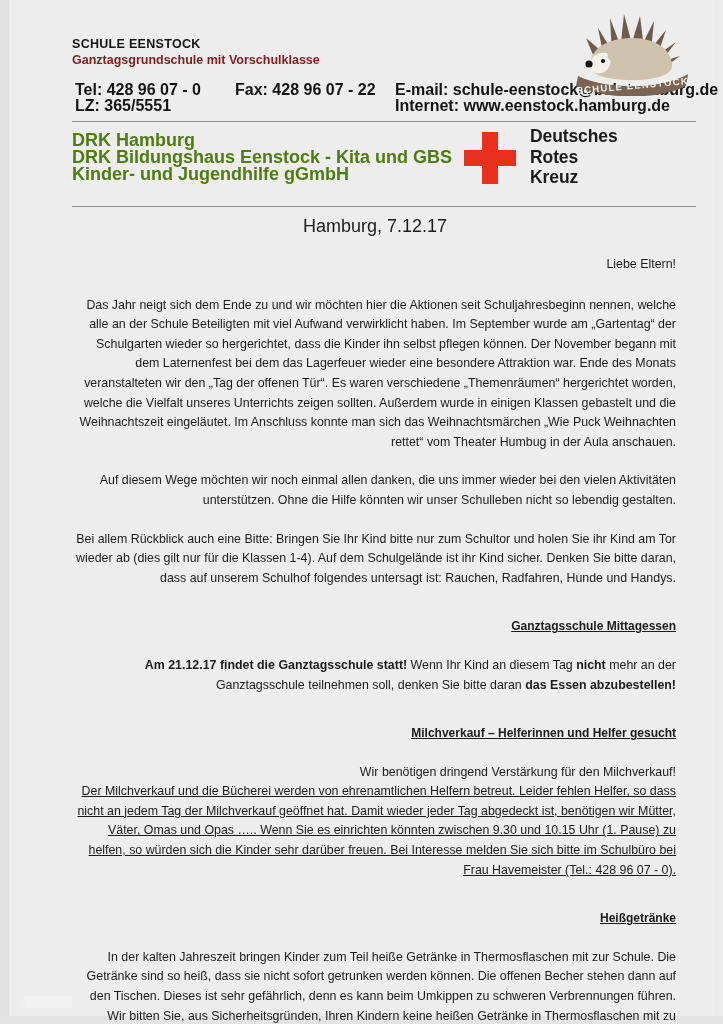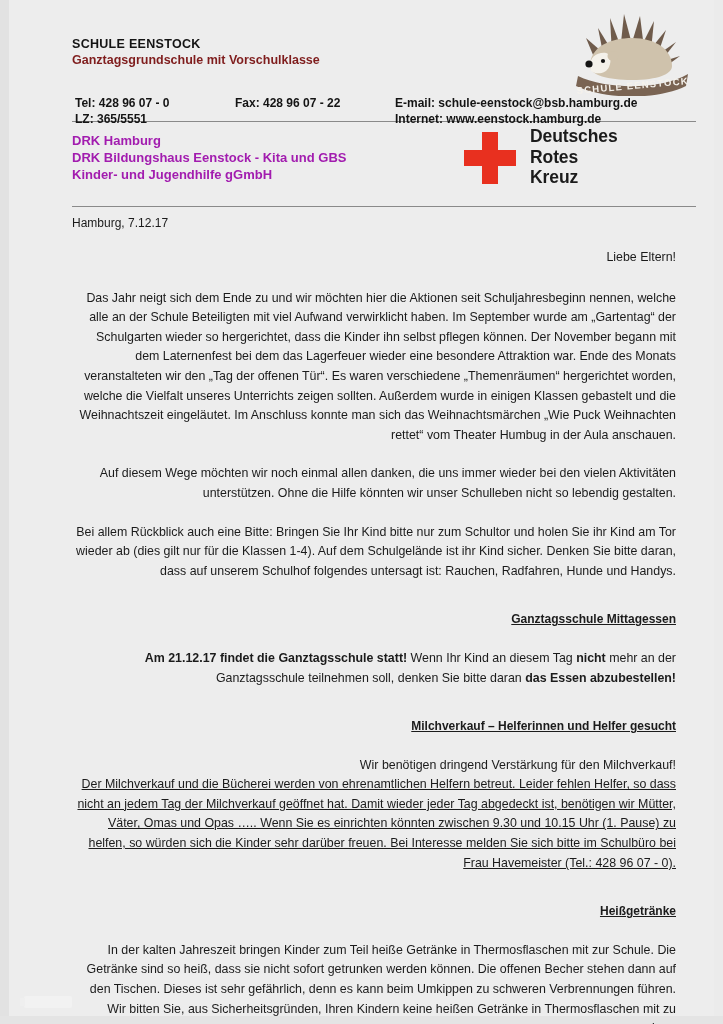--- a/index.html
+++ b/index.html
@@ -73,24 +73,24 @@
   }
   .addr {
     margin-top: 12px;
     font-size: 12.5px;
     font-weight: bold;
     color: #141414;
     line-height: 15px;
     padding-left: 3px;
   }
   .contact-row {
-    margin-top: 27px;
+    margin-top: 14px;
     position: relative;
     height: 32px;
-    font-size: 12px;
+    font-size: 16px;
     font-weight: bold;
     color: #141414;
     padding-left: 3px;
   }
   .contact-col-1 { position: absolute; left: 3px;  top: 0; line-height: 16px; }
   .contact-col-2 { position: absolute; left: 163px; top: 0; line-height: 16px; }
   .contact-col-3 { position: absolute; left: 323px; top: 0; line-height: 16px; white-space: nowrap;}
 
   
   .logo-hedgehog {
@@ -108,23 +108,23 @@
     width: 624px;
   }
 
   
   .drk-block {
     position: relative;
     height: 74px;
     padding-top: 10px;
   }
   .drk-text {
-    font-size: 13px;
-    font-weight: bold;
-    color: #a21caf;
+    font-size: 18px;
+    font-weight: bold;
+    color: #4d7c0f;
     line-height: 17px;
   }
   .drk-logo {
     position: absolute;
     right: 36px;
     top: 2px;
     width: 200px;
     height: 68px;
   }
   .drk-cross {
@@ -139,22 +139,22 @@
     left: 66px;
     top: 2px;
     font-size: 17.5px;
     font-weight: bold;
     color: #1b1b1b;
     line-height: 20.5px;
     letter-spacing: -0.1px;
   }
 
   .dateline {
-    text-align: left;
-    font-size: 12px;
+    text-align: center;
+    font-size: 18px;
     color: #1b1b1b;
     padding-top: 9px;
     padding-right: 22px;
   }
 
   
   .letter {
     margin-top: 18px;
     width: 604px;
     font-size: 12.4px;

